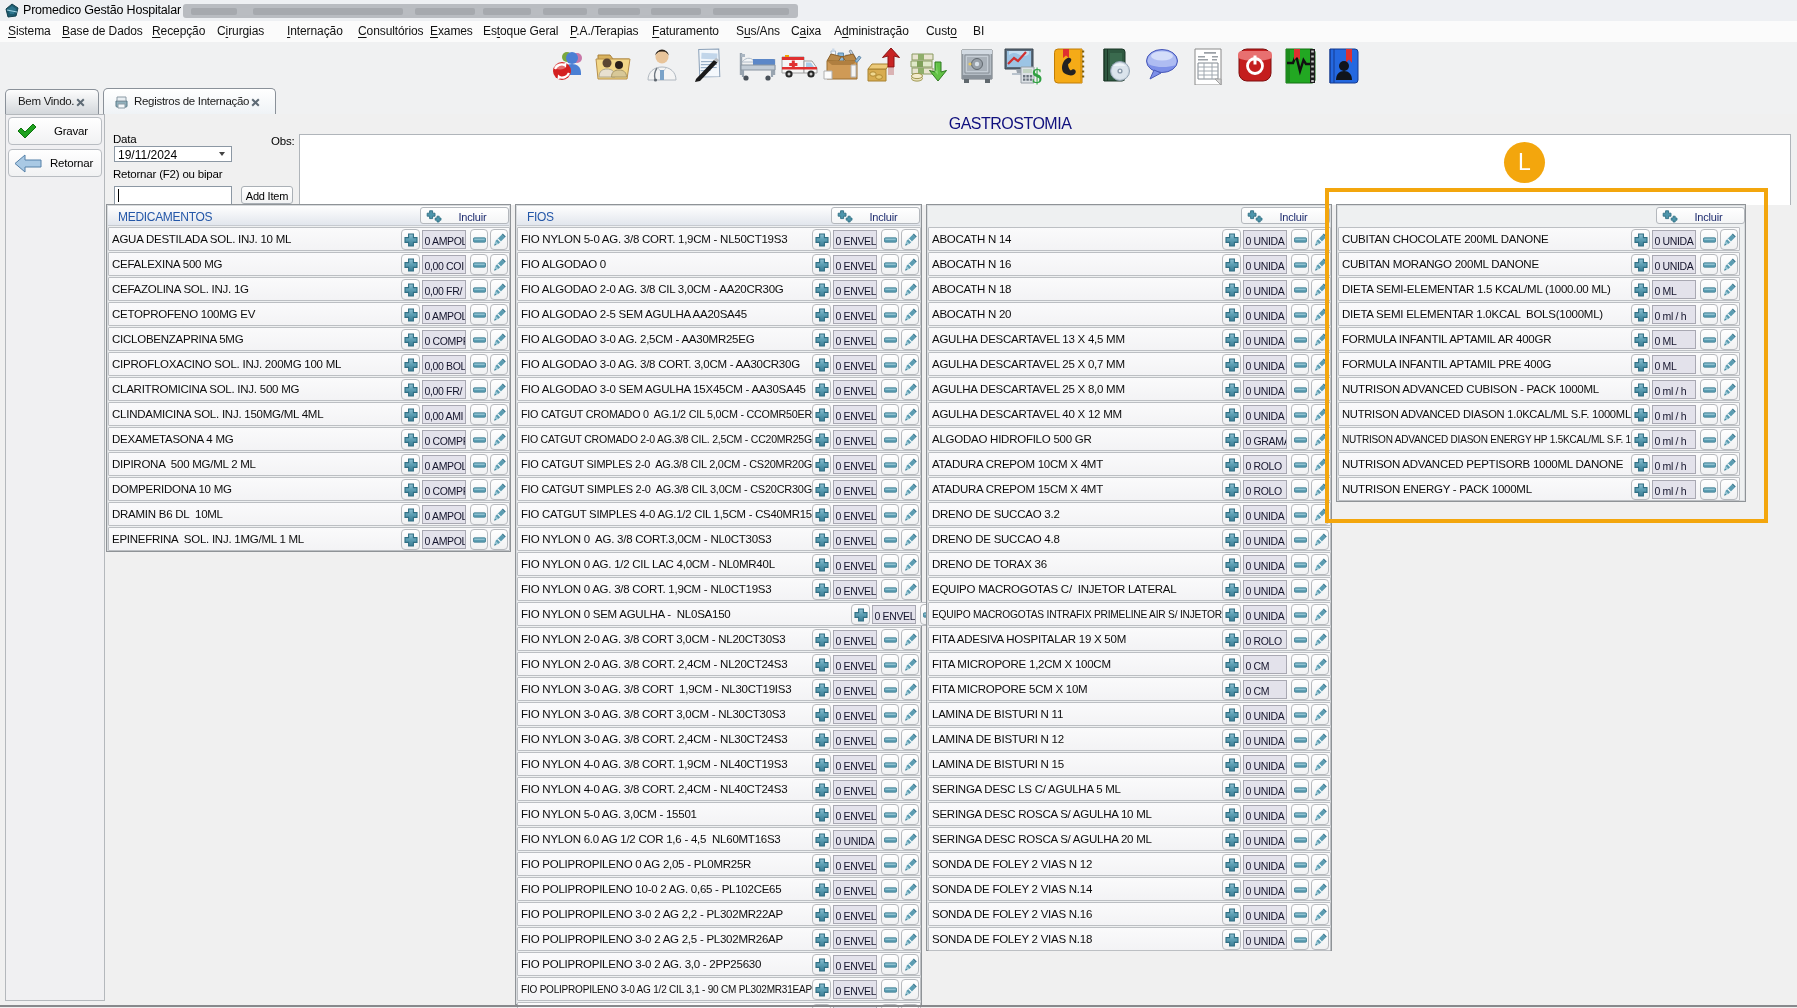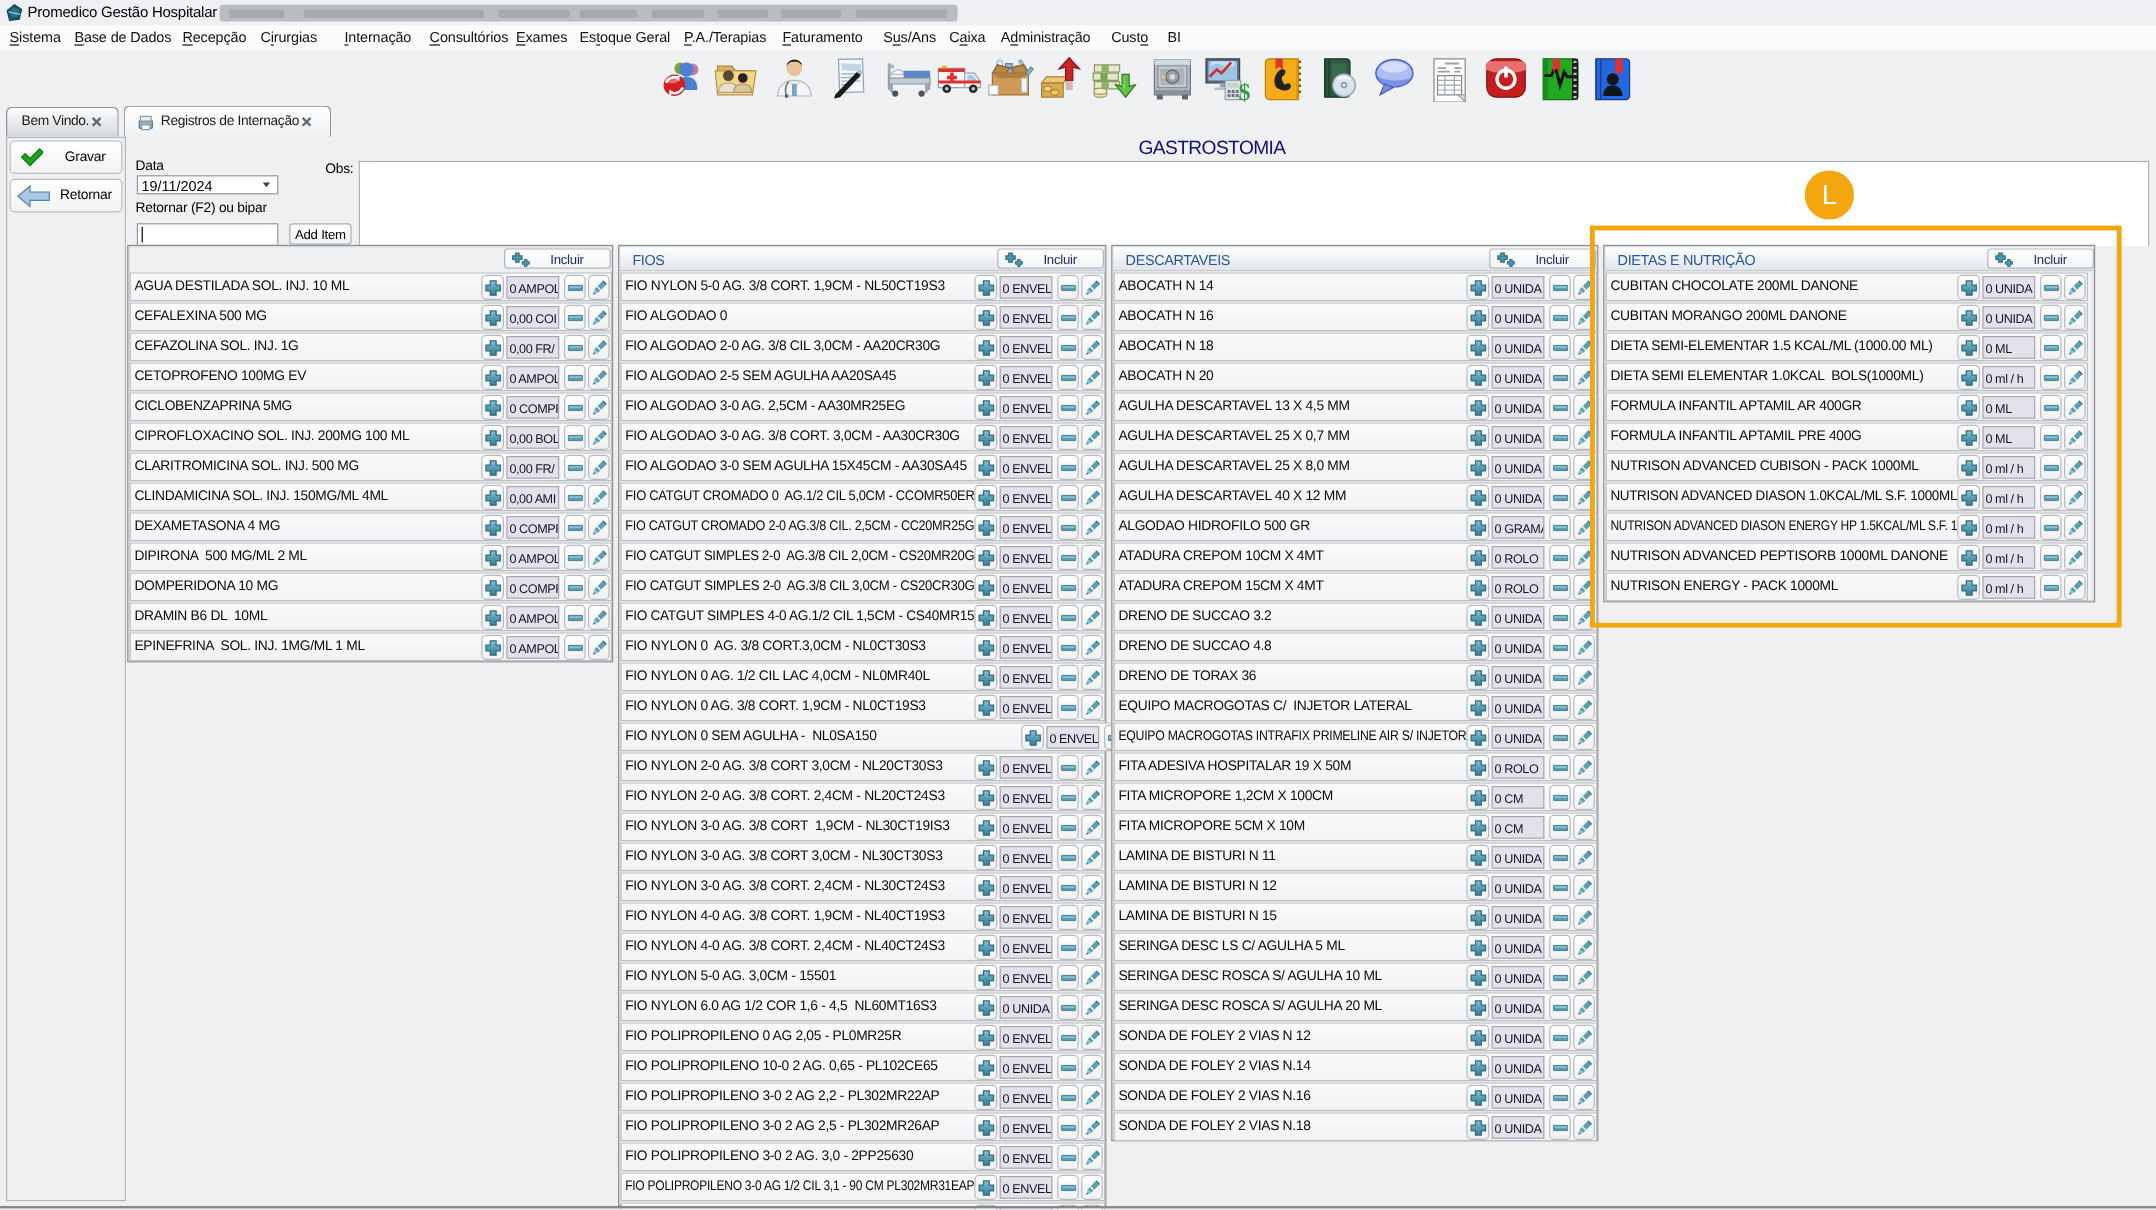--- a/index.html
+++ b/index.html
@@ -285,20 +285,23 @@
   </div>
 <label class="abs" style="left:113px;top:168px">Retornar (F2) ou bipar</label>
 <div class="abs" style="left:114px;top:186px;width:118px;height:19px;background:#fff;border:1px solid #8c98a4">
     <span style="position:absolute;left:3px;top:2px;width:1px;height:13px;background:#000"></span>
   </div>
 <div class="abs" style="left:241px;top:186px;width:52px;height:18px;background:linear-gradient(#ffffff,#f2f3f4);border:1px solid #aab0b6;border-radius:3px;font-size:11px;letter-spacing:-0.2px;text-align:center;padding-top:3px">Add Item</div>
 <label class="abs" style="left:271px;top:135px">Obs:</label>
 <div class="abs" style="left:299px;top:134px;width:1492px;height:71px;background:#fff;border:1px solid #b0b5ba;border-bottom:none"></div>
 <div id="gastro">GASTROSTOMIA</div>
 <div class="panel" style="left:106px;top:204px;width:405px;height:348px">
+    <div class="phead">
+      <span class="ptitle">MEDICAMENTOS</span>
+    </div>
     <div class="incl" style="left:313px;top:2px">
       <svg width="16" height="13" viewBox="0 0 16 13">
         <path d="M3.6 0.8h3v2.4H9v3H6.6v2.4h-3V6.2H1.2v-3h2.4z" fill="#4e96ac" stroke="#2f6e83" stroke-width="0.9"></path>
         <path d="M11 6.2h2.2v1.8h1.8v2.2h-1.8V12H11v-1.8H9.2V8H11z" fill="#4e96ac" stroke="#2f6e83" stroke-width="0.8"></path>
       </svg>
       <span>Incluir</span>
     </div>
     <div class="row" style="left:1px;top:22px;width:402px">
       <div class="rt" style="width:291px">AGUA DESTILADA SOL. INJ. 10 ML</div>
       <div class="btn plus" style="right:89px">
@@ -1785,23 +1788,20 @@
             <path d="M9.8 0.6 L12.8 3.6 L11.6 4.8 L8.6 1.8 Z" fill="#407e95"></path>
             <path d="M2.4 8.0 L5.4 11.0 L1.0 12.4 Z" fill="#8ec0d0"></path>
             <path d="M1.0 12.4 L2.1 10.9 L3.5 12.0 Z" fill="#2f6e83"></path>
             <path d="M4.6 5.8 L7.6 8.8" stroke="#fff" stroke-width="1.1"></path>
           </g>
         </svg>
       </div>
     </div>
   </div>
 <div class="panel" style="left:926px;top:204px;width:406px;height:747px">
-    <div class="phead">
-      <span class="ptitle">DESCARTAVEIS</span>
-    </div>
     <div class="incl" style="left:314px;top:2px">
       <svg width="16" height="13" viewBox="0 0 16 13">
         <path d="M3.6 0.8h3v2.4H9v3H6.6v2.4h-3V6.2H1.2v-3h2.4z" fill="#4e96ac" stroke="#2f6e83" stroke-width="0.9"></path>
         <path d="M11 6.2h2.2v1.8h1.8v2.2h-1.8V12H11v-1.8H9.2V8H11z" fill="#4e96ac" stroke="#2f6e83" stroke-width="0.8"></path>
       </svg>
       <span>Incluir</span>
     </div>
     <div class="row" style="left:1px;top:22px;width:403px">
       <div class="rt" style="width:292px">ABOCATH N 14</div>
       <div class="btn plus" style="right:89px">
@@ -2754,23 +2754,20 @@
             <path d="M9.8 0.6 L12.8 3.6 L11.6 4.8 L8.6 1.8 Z" fill="#407e95"></path>
             <path d="M2.4 8.0 L5.4 11.0 L1.0 12.4 Z" fill="#8ec0d0"></path>
             <path d="M1.0 12.4 L2.1 10.9 L3.5 12.0 Z" fill="#2f6e83"></path>
             <path d="M4.6 5.8 L7.6 8.8" stroke="#fff" stroke-width="1.1"></path>
           </g>
         </svg>
       </div>
     </div>
   </div>
 <div class="panel" style="left:1336px;top:204px;width:410px;height:298px">
-    <div class="phead">
-      <span class="ptitle">DIETAS E NUTRIÇÃO</span>
-    </div>
     <div class="incl" style="left:319px;top:2px">
       <svg width="16" height="13" viewBox="0 0 16 13">
         <path d="M3.6 0.8h3v2.4H9v3H6.6v2.4h-3V6.2H1.2v-3h2.4z" fill="#4e96ac" stroke="#2f6e83" stroke-width="0.9"></path>
         <path d="M11 6.2h2.2v1.8h1.8v2.2h-1.8V12H11v-1.8H9.2V8H11z" fill="#4e96ac" stroke="#2f6e83" stroke-width="0.8"></path>
       </svg>
       <span>Incluir</span>
     </div>
     <div class="row" style="left:1px;top:22px;width:402px">
       <div class="rt" style="width:291px">CUBITAN CHOCOLATE 200ML DANONE</div>
       <div class="btn plus" style="right:89px">

